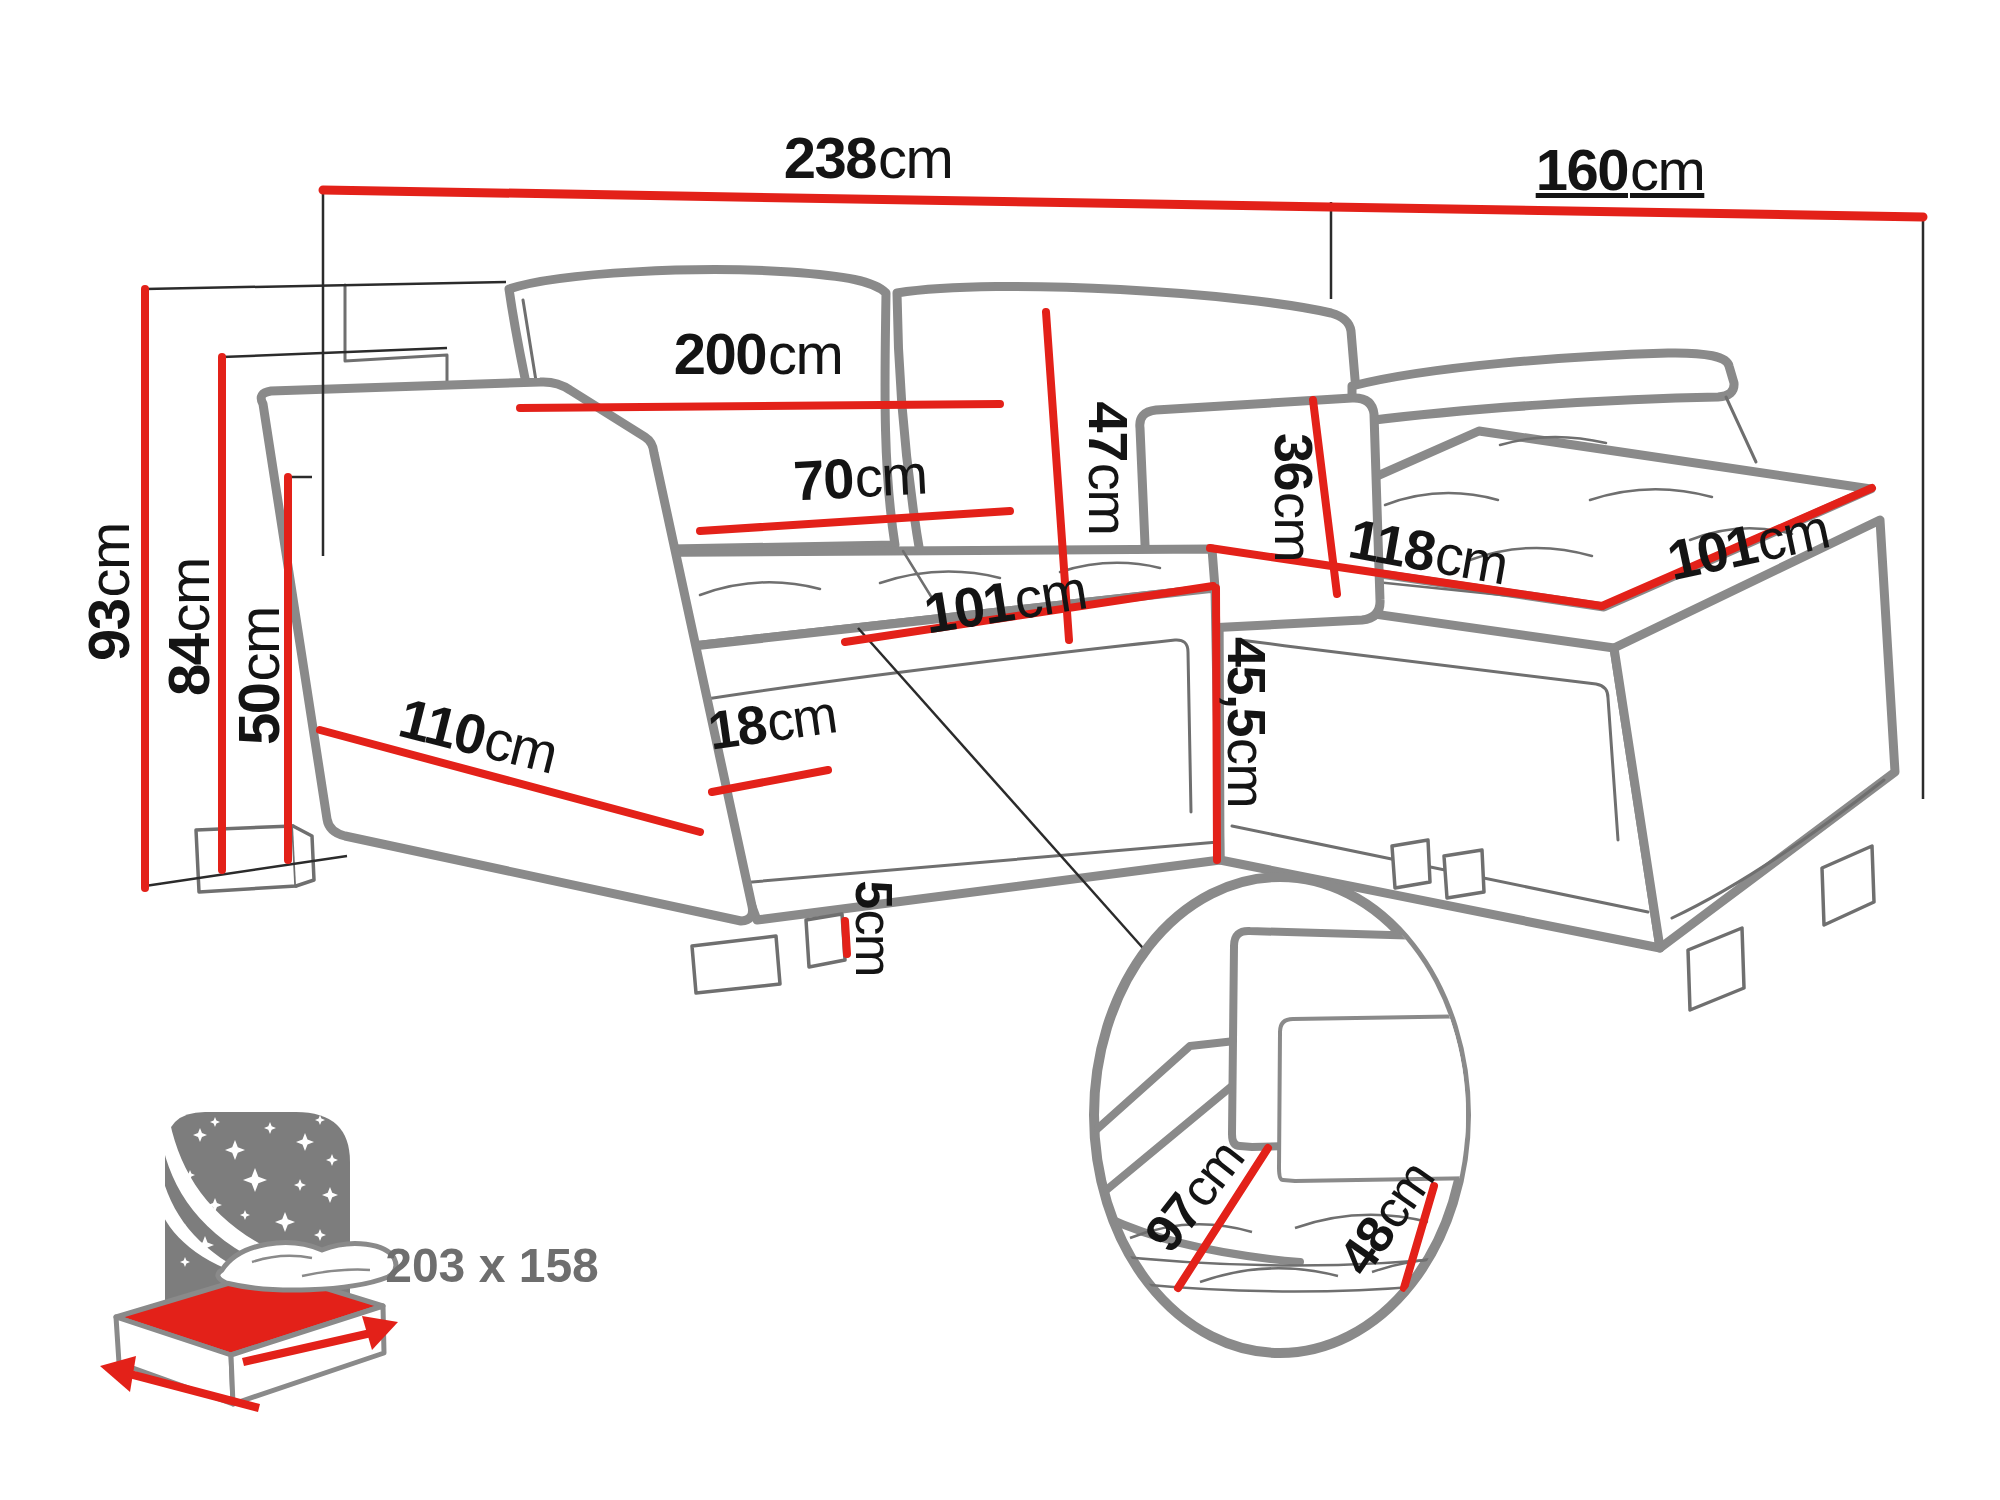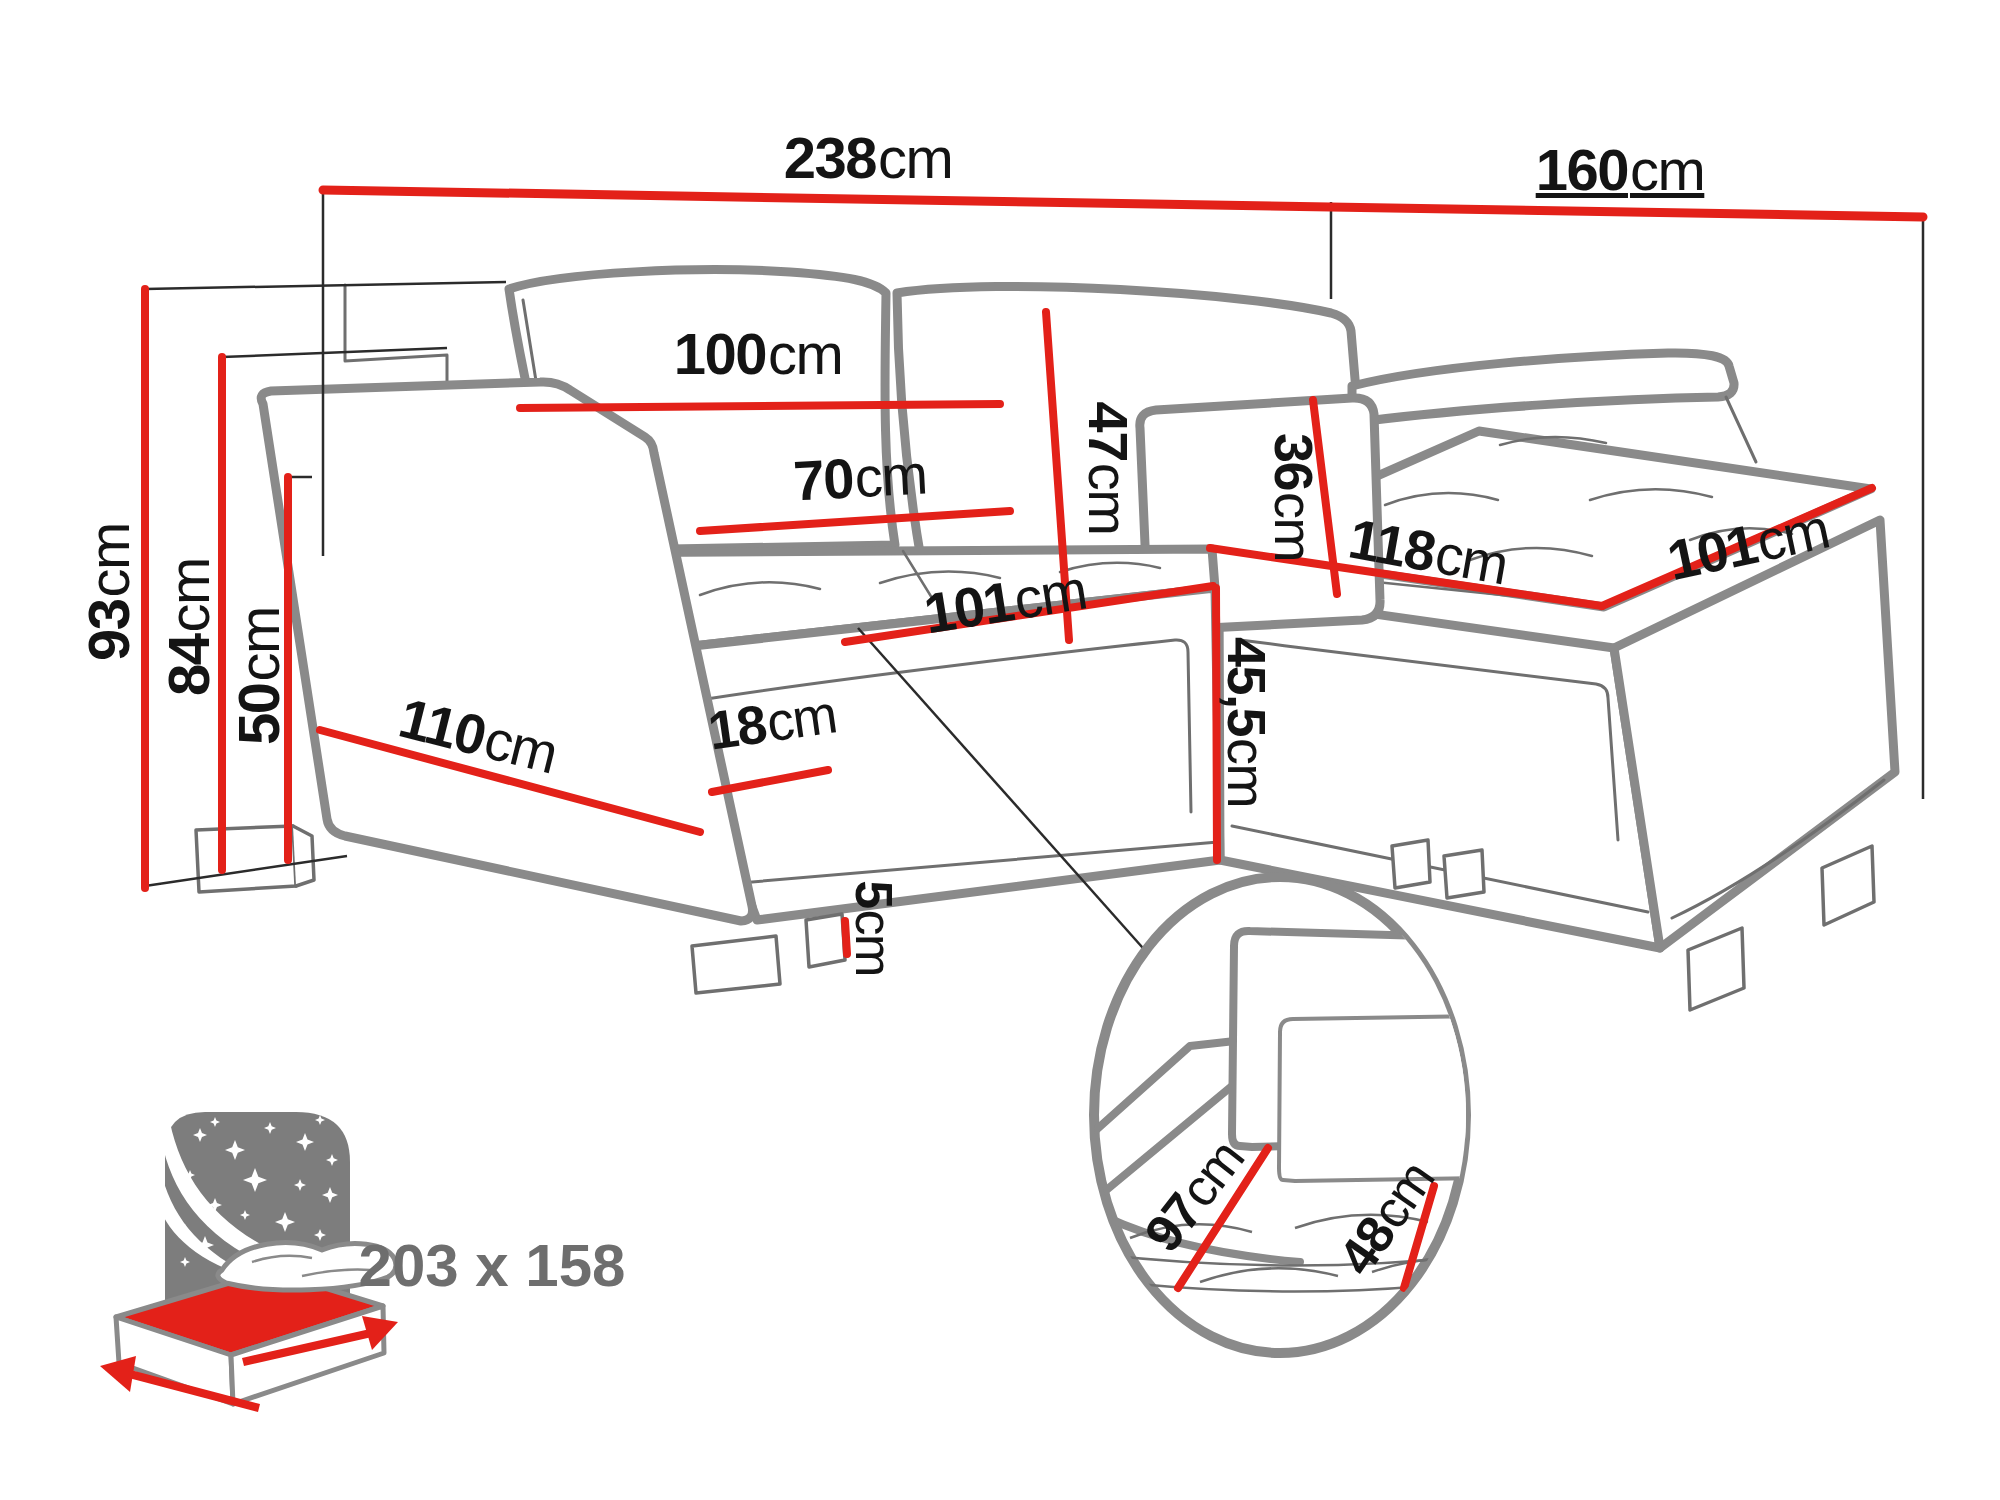--- a/index.html
+++ b/index.html
@@ -192,33 +192,33 @@
       <path class="redfill" d="M100,1366 L136,1356 L130,1392 Z" fill="#e32119"></path>
       <path class="redfill" d="M242,1358 L370,1329 L372,1337 L244,1366 Z" fill="#e32119"></path>
       <path class="redfill" d="M398,1322 L362,1316 L372,1350 Z" fill="#e32119"></path>
     </g>
   </g>
 </svg>
 
 <div id="labels">
       <div class="dim" style="left: 868px; top: 158px; font-size: 58px; transform: translate(-50%, -50%) rotate(0deg); color: rgb(20, 20, 20);"><span class="num">238</span><span class="unit">cm</span></div>
       <div class="dim" style="left: 1620px; top: 170px; font-size: 58px; transform: translate(-50%, -50%) rotate(0deg); color: rgb(20, 20, 20); text-decoration: underline;"><span class="num">160</span><span class="unit">cm</span></div>
-      <div class="dim" style="left: 758px; top: 354px; font-size: 58px; transform: translate(-50%, -50%) rotate(0deg); color: rgb(20, 20, 20);"><span class="num">100</span><span class="unit">cm</span></div>
+      <div class="dim" style="left: 758px; top: 354px; font-size: 58px; transform: translate(-50%, -50%) rotate(0deg); color: rgb(20, 20, 20);"><span class="num">200</span><span class="unit">cm</span></div>
       <div class="dim" style="left: 860px; top: 478px; font-size: 56px; transform: translate(-50%, -50%) rotate(-3deg); color: rgb(20, 20, 20);"><span class="num">70</span><span class="unit">cm</span></div>
       <div class="dim" style="left: 1108px; top: 468px; font-size: 56px; transform: translate(-50%, -50%) rotate(90deg); color: rgb(20, 20, 20);"><span class="num">47</span><span class="unit">cm</span></div>
       <div class="dim" style="left: 1294px; top: 497px; font-size: 54px; transform: translate(-50%, -50%) rotate(90deg); color: rgb(20, 20, 20);"><span class="num">36</span><span class="unit">cm</span></div>
       <div class="dim" style="left: 1005px; top: 602px; font-size: 56px; transform: translate(-50%, -50%) rotate(-9deg); color: rgb(20, 20, 20);"><span class="num">101</span><span class="unit">cm</span></div>
       <div class="dim" style="left: 1428px; top: 552px; font-size: 56px; transform: translate(-50%, -50%) rotate(10deg); color: rgb(20, 20, 20);"><span class="num">118</span><span class="unit">cm</span></div>
       <div class="dim" style="left: 1748px; top: 545px; font-size: 56px; transform: translate(-50%, -50%) rotate(-12deg); color: rgb(20, 20, 20);"><span class="num">101</span><span class="unit">cm</span></div>
       <div class="dim" style="left: 1247px; top: 722px; font-size: 54px; transform: translate(-50%, -50%) rotate(90deg); color: rgb(20, 20, 20);"><span class="num">45,5</span><span class="unit">cm</span></div>
       <div class="dim" style="left: 109px; top: 592px; font-size: 58px; transform: translate(-50%, -50%) rotate(-90deg); color: rgb(20, 20, 20);"><span class="num">93</span><span class="unit">cm</span></div>
       <div class="dim" style="left: 189px; top: 627px; font-size: 58px; transform: translate(-50%, -50%) rotate(-90deg); color: rgb(20, 20, 20);"><span class="num">84</span><span class="unit">cm</span></div>
       <div class="dim" style="left: 259px; top: 676px; font-size: 58px; transform: translate(-50%, -50%) rotate(-90deg); color: rgb(20, 20, 20);"><span class="num">50</span><span class="unit">cm</span></div>
       <div class="dim" style="left: 478px; top: 736px; font-size: 56px; transform: translate(-50%, -50%) rotate(14deg); color: rgb(20, 20, 20);"><span class="num">110</span><span class="unit">cm</span></div>
       <div class="dim" style="left: 772px; top: 722px; font-size: 54px; transform: translate(-50%, -50%) rotate(-8deg); color: rgb(20, 20, 20);"><span class="num">18</span><span class="unit">cm</span></div>
       <div class="dim" style="left: 874px; top: 928px; font-size: 52px; transform: translate(-50%, -50%) rotate(90deg); color: rgb(20, 20, 20);"><span class="num">5</span><span class="unit">cm</span></div>
       <div class="dim" style="left: 1194px; top: 1196px; font-size: 52px; transform: translate(-50%, -50%) rotate(-52deg); color: rgb(20, 20, 20);"><span class="num">97</span><span class="unit">cm</span></div>
       <div class="dim" style="left: 1386px; top: 1218px; font-size: 52px; transform: translate(-50%, -50%) rotate(-55deg); color: rgb(20, 20, 20);"><span class="num">48</span><span class="unit">cm</span></div>
     </div>
 
-<div class="bed-size" style="left: 492px; top: 1266px; font-size: 60px; color: rgb(110, 110, 110);">203 x 158</div>
+<div class="bed-size" style="left: 492px; top: 1266px; font-size: 48px; color: rgb(110, 110, 110);">203 x 158</div>
 
 </div>
 
 </body></html>

